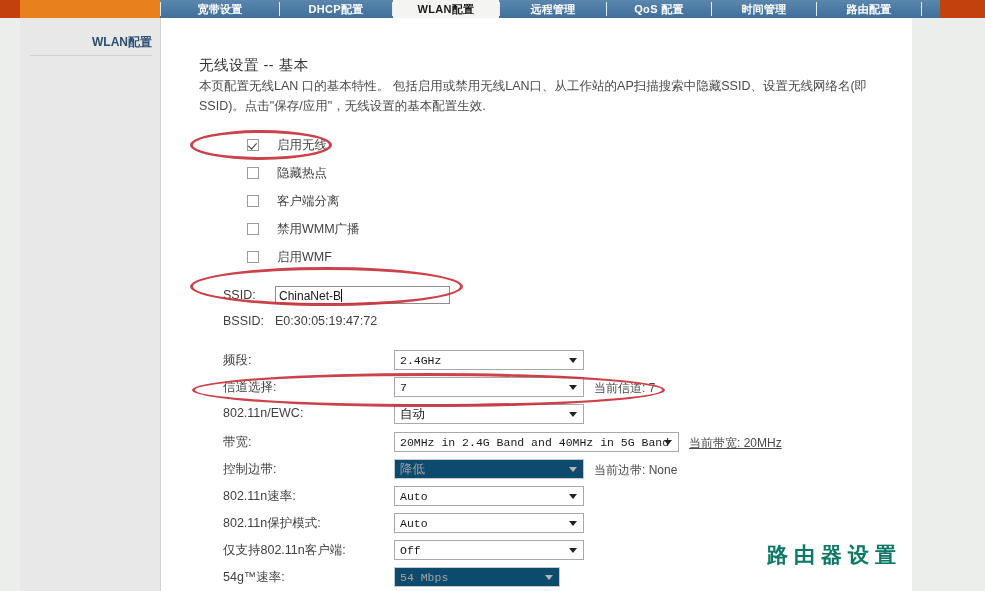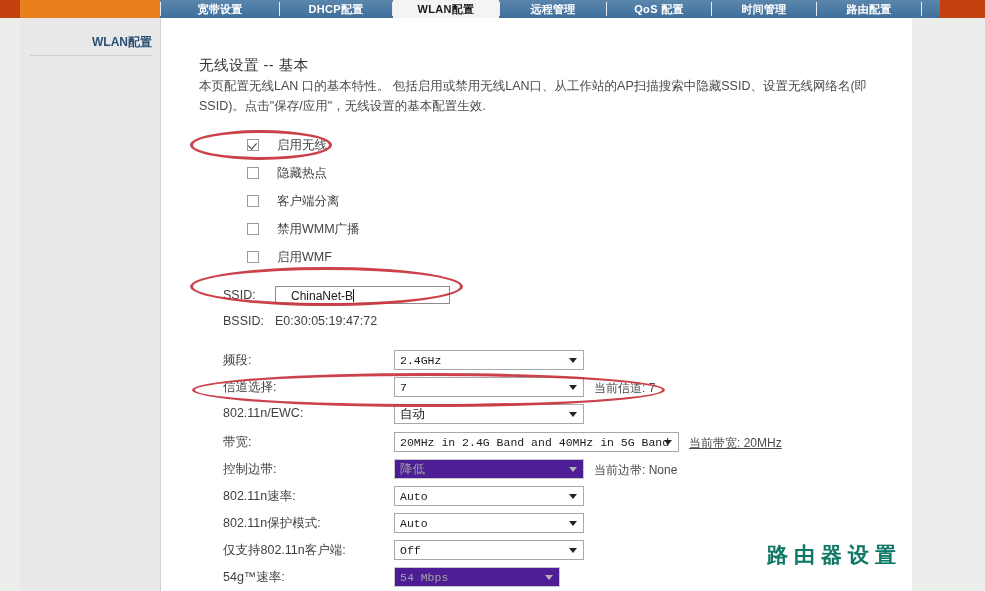--- a/index.html
+++ b/index.html
@@ -217,21 +217,21 @@
   .text-input {
     position: absolute;
     top: 0;
     height: 18px;
     border: 1px solid #8d8d8d;
     background: #ffffff;
     box-sizing: border-box;
     font-family: "Liberation Sans", sans-serif;
     font-size: 12px;
     color: #1a1a1a;
-    padding: 0 15px;
+    padding: 0 3px;
     line-height: 16px;
     outline: none;
   }
   .caret {
     position: absolute;
     width: 1px;
     height: 13px;
     background: #111111;
     top: 2px;
   }
@@ -250,21 +250,21 @@
     color: #1a1a1a;
     padding-left: 5px;
     white-space: nowrap;
     overflow: hidden;
   }
   .select.cjk {
     font-family: "Liberation Sans", sans-serif;
     font-size: 12.5px;
   }
   .select.disabled {
-    background: #4c1d95;
+    background: #0c4a6e;
     border-color: #c8c8c8;
     color: #a2a2a2;
   }
   .select .arrow {
     position: absolute;
     right: 6px;
     top: 50%;
     margin-top: -2px;
     width: 0;
     height: 0;

